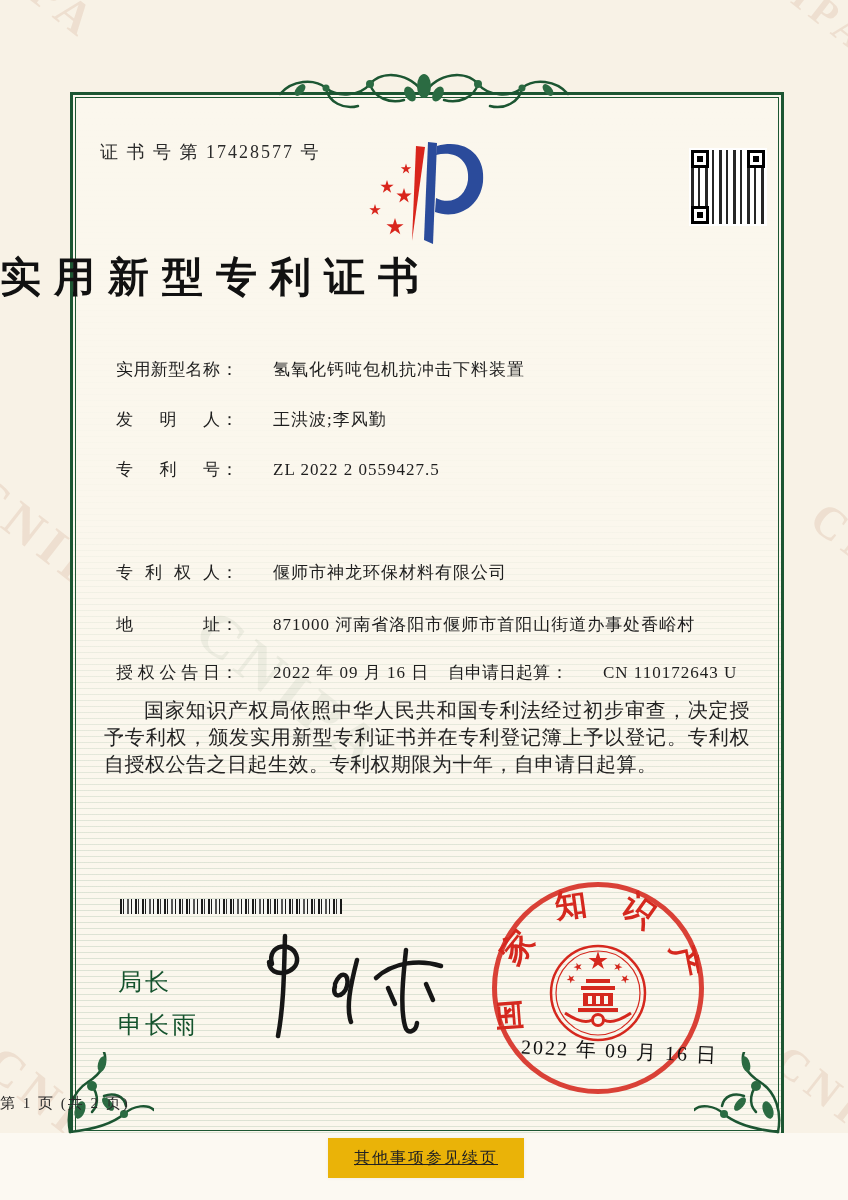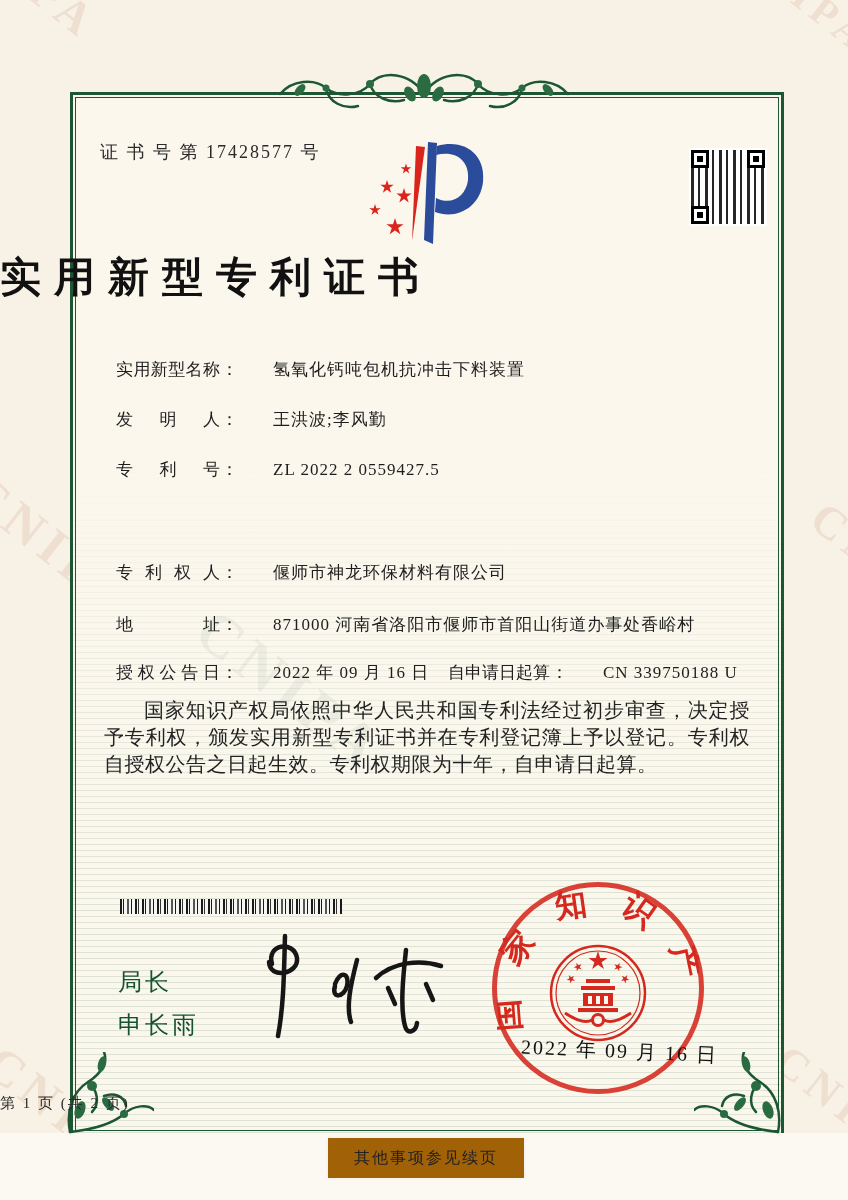--- a/index.html
+++ b/index.html
@@ -62,23 +62,23 @@
     border:5px solid rgba(213,40,30,0.88);box-sizing:border-box;
   }
   .seal svg{position:absolute;left:0;top:0;}
   .seal-date{
     position:absolute;left:521px;top:1038px;width:210px;font-size:20px;color:#111;
     letter-spacing:2px;transform:rotate(2.5deg);white-space:nowrap;z-index:7;
   }
   .page-num{position:absolute;left:0;top:1094px;width:848px;text-align:left;font-size:15px;letter-spacing:2px;}
   .bottom-strip{position:absolute;left:0;top:1133px;width:848px;height:67px;background:#fcf9f2;z-index:3;}
   .note-box{
-    position:absolute;left:328px;top:1138px;width:196px;height:40px;background:#a16207;
+    position:absolute;left:328px;top:1138px;width:196px;height:40px;background:#eab308;
     box-shadow:0 0 4px rgba(0,0,0,0.06);display:flex;align-items:center;justify-content:center;
-    font-size:16px;letter-spacing:2px;z-index:6;color:#222;
+    font-size:16px;letter-spacing:2px;z-index:6;color:#222;text-decoration:underline;
   }
   .ornament{position:absolute;z-index:4;}
   .finder{position:absolute;width:18px;height:18px;border:3px solid #000;box-sizing:border-box;background:#fff;}
   .finder::after{content:"";position:absolute;left:3px;top:3px;width:6px;height:6px;background:#000;}
   .qr-noise{
     position:absolute;left:2px;top:2px;right:2px;bottom:2px;
     background:
       repeating-linear-gradient(90deg,rgba(0,0,0,0.85) 0 3px,transparent 3px 7px,rgba(0,0,0,0.85) 7px 9px,transparent 9px 14px),
       repeating-linear-gradient(0deg,#fff 0 3px,transparent 3px 6px,#fff 6px 8px,transparent 8px 13px);
   }
@@ -194,21 +194,21 @@
   </div>
   <div class="field" style="top:561px;">
     <span class="flabel">专利权人</span><span class="colon">：</span><span class="fval">偃师市神龙环保材料有限公司</span>
   </div>
   <div class="field" style="top:613px;">
     <span class="flabel">地址</span><span class="colon">：</span><span class="fval">871000 河南省洛阳市偃师市首阳山街道办事处香峪村</span>
   </div>
   <div class="field" style="top:661px;width:660px;">
     <span class="flabel">授权公告日</span><span class="colon">：</span><span class="fval">2022 年 09 月 16 日</span>
     <span class="auth-no" style="position:absolute;left:332px;">
-      <span>自申请日起算</span><span class="colon">：</span><span class="fval">CN 339750188 U</span>
+      <span>自申请日起算</span><span class="colon">：</span><span class="fval">CN 110172643 U</span>
     </span>
   </div>
 
   <div class="paras">
     <p>国家知识产权局依照中华人民共和国专利法经过初步审查，决定授予专利权，颁发实用新型专利证书并在专利登记簿上予以登记。专利权自授权公告之日起生效。专利权期限为十年，自申请日起算。</p>
   </div>
 
   <div class="barcode"></div>
 
   <div class="officer">

